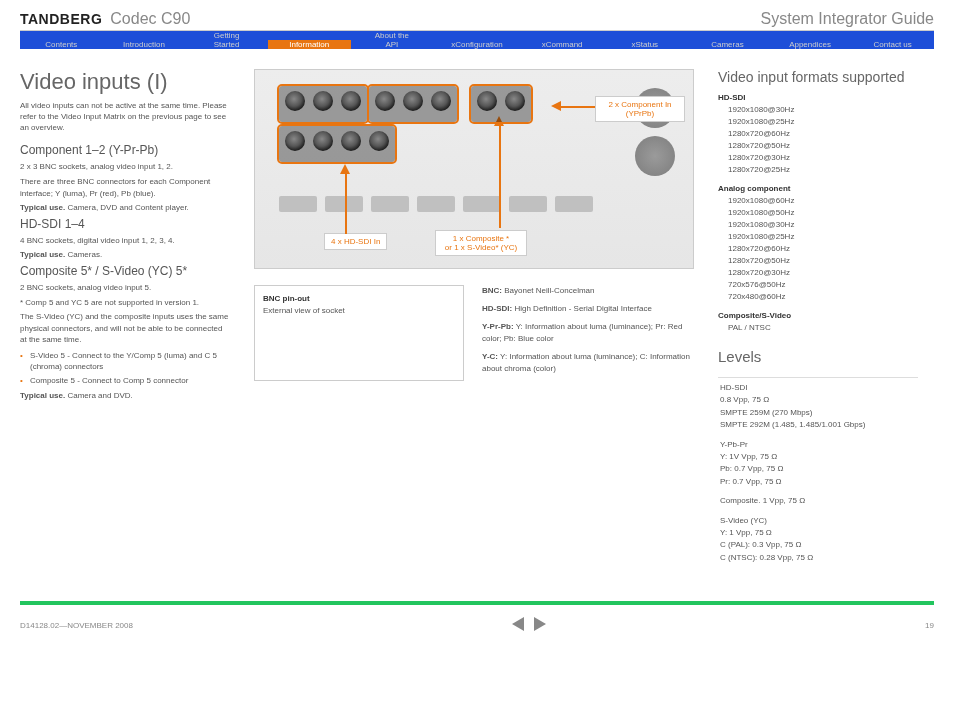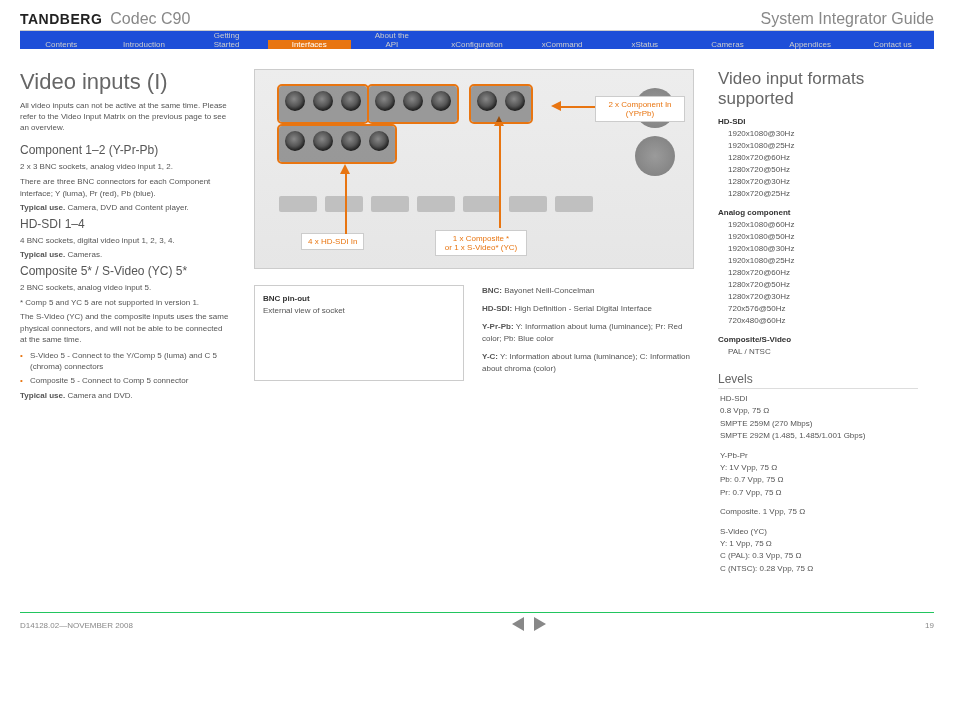--- a/index.html
+++ b/index.html
@@ -46,47 +46,47 @@
   .pin-svg { margin-top: 20px; text-align: center; position: relative; height: 50px; }
   .circle-o { width: 26px; height: 26px; border: 2px solid #333; border-radius: 50%; position: absolute; left: 50%; top: 10px; transform: translateX(-50%); }
   .circle-i { width: 8px; height: 8px; background: #333; border-radius: 50%; position: absolute; left: 50%; top: 19px; transform: translateX(-50%); }
   .pin-lbl { position: absolute; font-size: 8px; color: #666; }
   .pin-arrow { position: absolute; width: 20px; height: 2px; background: #e87511; }
   .pin-arrow::after { content: ""; position: absolute; width: 0; height: 0; border-top: 3px solid transparent; border-bottom: 3px solid transparent; }
   .pin-arrow.lft::after { right: -5px; border-left: 6px solid #e87511; top: -2px; }
   .pin-arrow.rgt::after { left: -5px; border-right: 6px solid #e87511; top: -2px; }
   .definitions { width: 210px; font-size: 8px; color: #555; line-height: 1.5; }
   .definitions p { margin-bottom: 6px; }
-  .right-h { font-size: 17px; color: #666; font-weight: 300; }
+  .right-h { font-size: 14px; color: #666; font-weight: 300; }
   .fmt-hd { font-size: 8px; font-weight: 700; margin-top: 8px; margin-bottom: 2px; }
   .fmt-list { font-size: 8px; color: #555; line-height: 1.5; padding-left: 10px; }
-  .lvl-h { font-size: 12px; color: #666; font-weight: 400; border-bottom: 1px solid #ddd; padding-bottom: 2px; margin-top: 14px; margin-bottom: 4px; }
+  .lvl-h { font-size: 15px; color: #666; font-weight: 400; border-bottom: 1px solid #ddd; padding-bottom: 12px; margin-top: 14px; margin-bottom: 4px; }
   .lvl-p { font-size: 8px; color: #555; line-height: 1.55; margin-bottom: 7px; padding-left: 2px; }
-  .footer { display: flex; justify-content: space-between; align-items: center; margin-top: 30px; border-top: 1px solid #22c55e; padding-top: 4px; font-size: 8px; color: #888; }
+  .footer { display: flex; justify-content: space-between; align-items: center; margin-top: 30px; border-top: 4px solid #22c55e; padding-top: 12px; font-size: 8px; color: #888; }
   .nav-tri { display: inline-block; width: 0; height: 0; border-top: 7px solid transparent; border-bottom: 7px solid transparent; cursor: pointer; }
   .tri-l { border-right: 12px solid #888; margin-right: 8px; }
   .tri-r { border-left: 12px solid #888; }
 </style>
 </head>
 <body>
 
 <div class="page">
   <div class="header">
     <div class="brand-wrap">
       <span class="brand">TANDBERG</span>
       <span class="model">Codec C90</span>
     </div>
     <span class="guide">System Integrator Guide</span>
   </div>
 
   <div class="navbar" id="navbar">
       <div class="nav-item">Contents</div>
       <div class="nav-item">Introduction</div>
       <div class="nav-item">Getting Started</div>
-      <div class="nav-item active">Interfaces</div>
+      <div class="nav-item active">Information</div>
       <div class="nav-item">About the API</div>
       <div class="nav-item">xConfiguration</div>
       <div class="nav-item">xCommand</div>
       <div class="nav-item">xStatus</div>
       <div class="nav-item">Cameras</div>
       <div class="nav-item">Appendices</div>
       <div class="nav-item">Contact us</div>
     </div>
 
   <div class="content">
@@ -147,21 +147,21 @@
         <div class="xlr"></div>
         <div class="xlr xlr2"></div>
         <div class="bg-shapes">
           <span class="bg-port"></span><span class="bg-port"></span><span class="bg-port"></span><span class="bg-port"></span><span class="bg-port"></span><span class="bg-port"></span><span class="bg-port"></span>
         </div>
 
         <div class="callout" style="right:8px; top:26px; width:90px"><span id="co-comp">2 x Component In<br>(YPrPb)</span></div>
         <div class="arrow-line-h" style="right:98px; top:36px; width:34px"></div>
         <div class="arrow-left" style="right:132px; top:31px"></div>
 
-        <div class="callout" style="left:46px; bottom:18px">4 x HD-SDI In</div>
+        <div class="callout" style="left:69px; bottom:18px">4 x HD-SDI In</div>
         <div class="arrow-line-v" style="left:90px; bottom:34px; height:60px"></div>
         <div class="arrow-up" style="left:85px; bottom:94px"></div>
 
         <div class="callout" style="left:180px; bottom:12px; width:92px"><span id="co-csv">1 x Composite *<br>or 1 x S-Video* (YC)</span></div>
         <div class="arrow-line-v" style="left:244px; bottom:40px; height:102px"></div>
         <div class="arrow-up" style="left:239px; bottom:142px"></div>
       </div>
 
       <div class="pinout-row">
         <div class="pinout-box">

